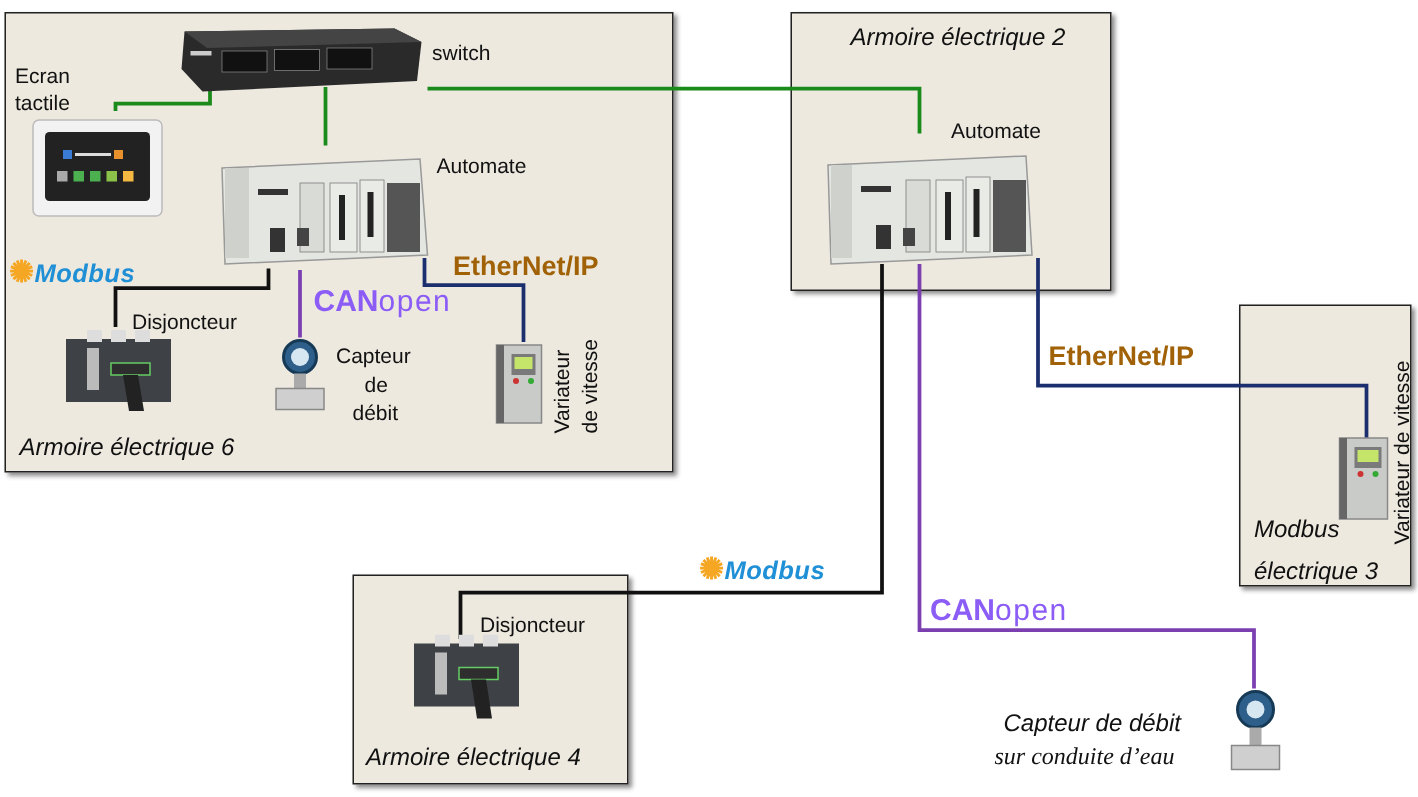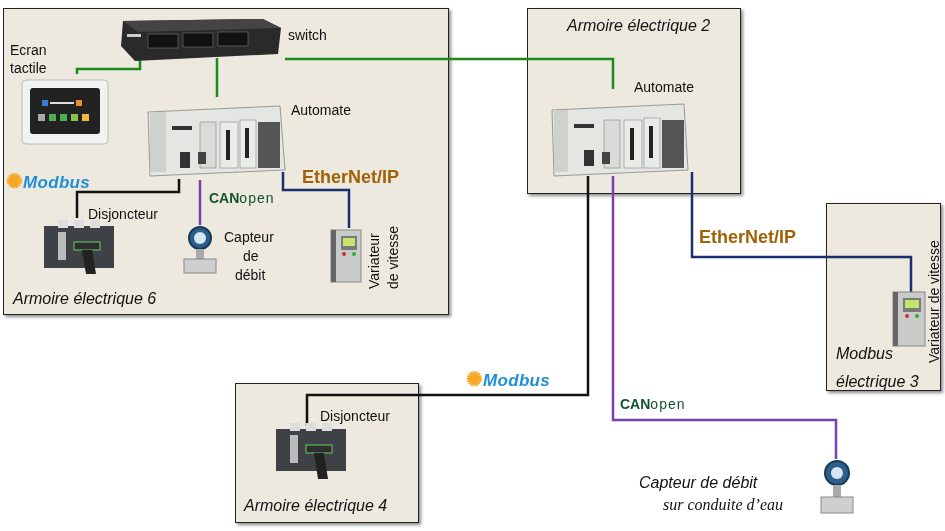--- a/index.html
+++ b/index.html
@@ -6,21 +6,21 @@
   body{width:945px;height:531px;position:relative;overflow:hidden;font-family:"Liberation Sans",sans-serif;}
   .cabinet{position:absolute;background:#ede9df;border:1.5px solid #222;box-shadow:2px 2px 3px rgba(0,0,0,0.45);}
   .lbl{position:absolute;color:#111;font-size:14px;line-height:17px;white-space:nowrap;}
   .it{font-style:italic;font-size:16px;line-height:19px;}
   .vert{position:absolute;transform:rotate(-90deg);transform-origin:left top;font-size:14px;line-height:17px;color:#111;white-space:nowrap;}
   svg.wires{position:absolute;left:0;top:0;}
   .dev{position:absolute;}
   .logo{position:absolute;font-weight:bold;white-space:nowrap;}
   .modbus{font-style:italic;color:#1f8fd6;font-size:17px;letter-spacing:0.3px;}
   .eip{color:#a16207;font-size:18px;}
-  .canopen{color:#14532d;font-size:14px;}
+  .canopen{color:#8b5cf6;font-size:20px;}
   .canopen .open{font-weight:normal;letter-spacing:1px;}
 </style>
 </head>
 <body>
 
 <div class="cabinet" style="left:3px;top:8px;width:444px;height:305px;"></div>
 <div class="cabinet" style="left:527px;top:8px;width:212px;height:184px;"></div>
 <div class="cabinet" style="left:826px;top:203px;width:113px;height:186px;"></div>
 <div class="cabinet" style="left:235px;top:383px;width:182px;height:138px;"></div>
 
@@ -180,14 +180,14 @@
   <polygon points="44,30 54,30 58,56 48,56" fill="#222"></polygon>
 </svg>
 <span class="lbl it" style="left:244px;top:496px;">Armoire électrique 4</span>
 
 <svg class="dev" style="left:815px;top:458px;" width="42" height="62">
   <circle cx="22" cy="15" r="12" fill="#2d5f8a" stroke="#163a55" stroke-width="2"></circle>
   <circle cx="22" cy="15" r="6" fill="#d7e7f2"></circle>
   <rect x="18" y="27" width="8" height="12" fill="#aaa"></rect>
   <rect x="6" y="39" width="32" height="16" fill="#cfcfcf" stroke="#888"></rect>
 </svg>
-<span class="lbl it" style="left:639px;top:473px;">Capteur de débit</span>
+<span class="lbl it" style="left:669px;top:473px;">Capteur de débit</span>
 <span class="lbl it" style="left:663px;top:495px;font-family:Liberation Serif, serif;">sur conduite d’eau</span>
 
 </body></html>

